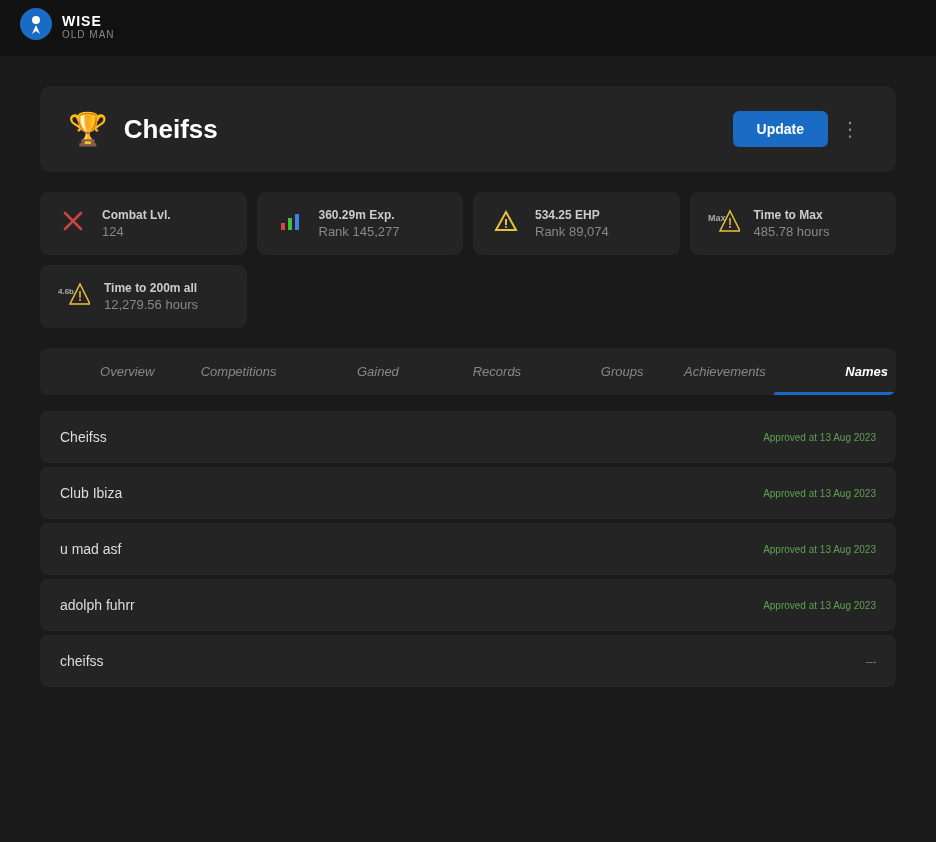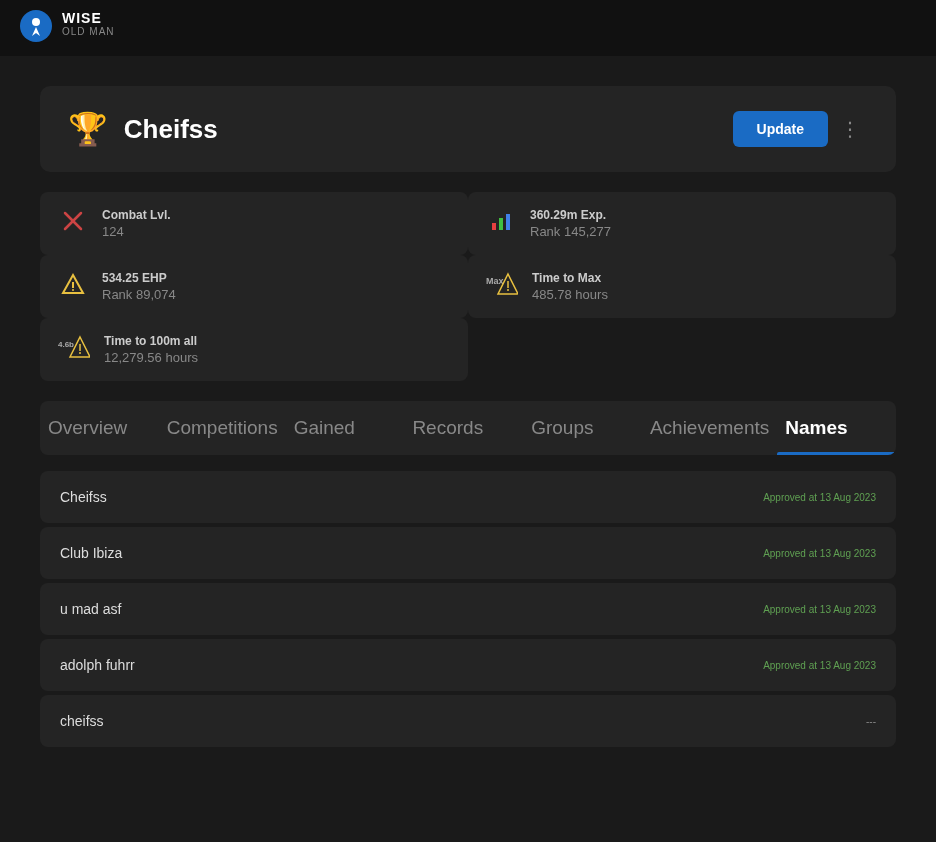--- a/index.html
+++ b/index.html
@@ -8,22 +8,22 @@
       font-family: -apple-system, BlinkMacSystemFont, 'Segoe UI', sans-serif;
       color: #fff;
       min-height: 842px;
     }
 
     
     .topnav {
       background: #111;
       height: 56px;
       display: flex;
-      align-items: flex-start;
-      padding: 10px 20px;
+      align-items: flex-end;
+      padding: 16px 20px;
       gap: 10px;
     }
     .topnav-logo-icon {
       width: 32px;
       height: 32px;
       background: #1a6bc4;
       border-radius: 50%;
       display: flex;
       align-items: center;
       justify-content: center;
@@ -95,21 +95,22 @@
       color: #888;
       border: none;
       font-size: 20px;
       cursor: pointer;
       padding: 4px 8px;
     }
 
     
     .stats-grid {
       display: grid;
-      grid-template-columns: 1fr 1fr;
+      grid-template-columns: 1fr 1fr 1fr 1fr;
+      gap: 10px;
       margin-bottom: 20px;
     }
     .stat-card {
       background: #242424;
       border-radius: 8px;
       padding: 16px 18px;
       display: flex;
       align-items: center;
       gap: 14px;
     }
@@ -134,27 +135,28 @@
     .tabs-container {
       background: #242424;
       border-radius: 8px;
       padding: 0;
       margin-bottom: 16px;
       display: flex;
       overflow: hidden;
     }
     .tab {
       flex: 1;
-      text-align: left;
+      text-align: right;
       padding: 16px 8px;
-      font-size: 19px;
+      font-size: 13px;
       color: #888;
       cursor: pointer;
       position: relative;
       font-weight: 500;
+      font-style: italic;
     }
     .tab.active {
       color: #fff;
       font-weight: 600;
     }
     .tab.active::after {
       content: '';
       position: absolute;
       bottom: 0;
       left: 0;
@@ -283,21 +285,21 @@
     <div class="stat-card">
       <div class="stat-icon">
         <svg width="32" height="24" viewBox="0 0 32 24">
           <text x="0" y="12" font-size="8" fill="#aaa" font-weight="bold">4.6b</text>
           <polygon points="22,2 32,22 12,22" fill="none" stroke="#e8c040" stroke-width="1.5"></polygon>
           <line x1="22" y1="9" x2="22" y2="16" stroke="#e8c040" stroke-width="1.5"></line>
           <circle cx="22" cy="18" r="1" fill="#e8c040"></circle>
         </svg>
       </div>
       <div class="stat-info">
-        <div class="stat-label">Time to 100m all</div>
+        <div class="stat-label">Time to 200m all</div>
         <div class="stat-value">12,279.56 hours</div>
       </div>
     </div>
 
   </div>
 
   <div class="tabs-container">
     <div class="tab">Overview</div>
     <div class="tab">Competitions</div>
     <div class="tab">Gained</div>

